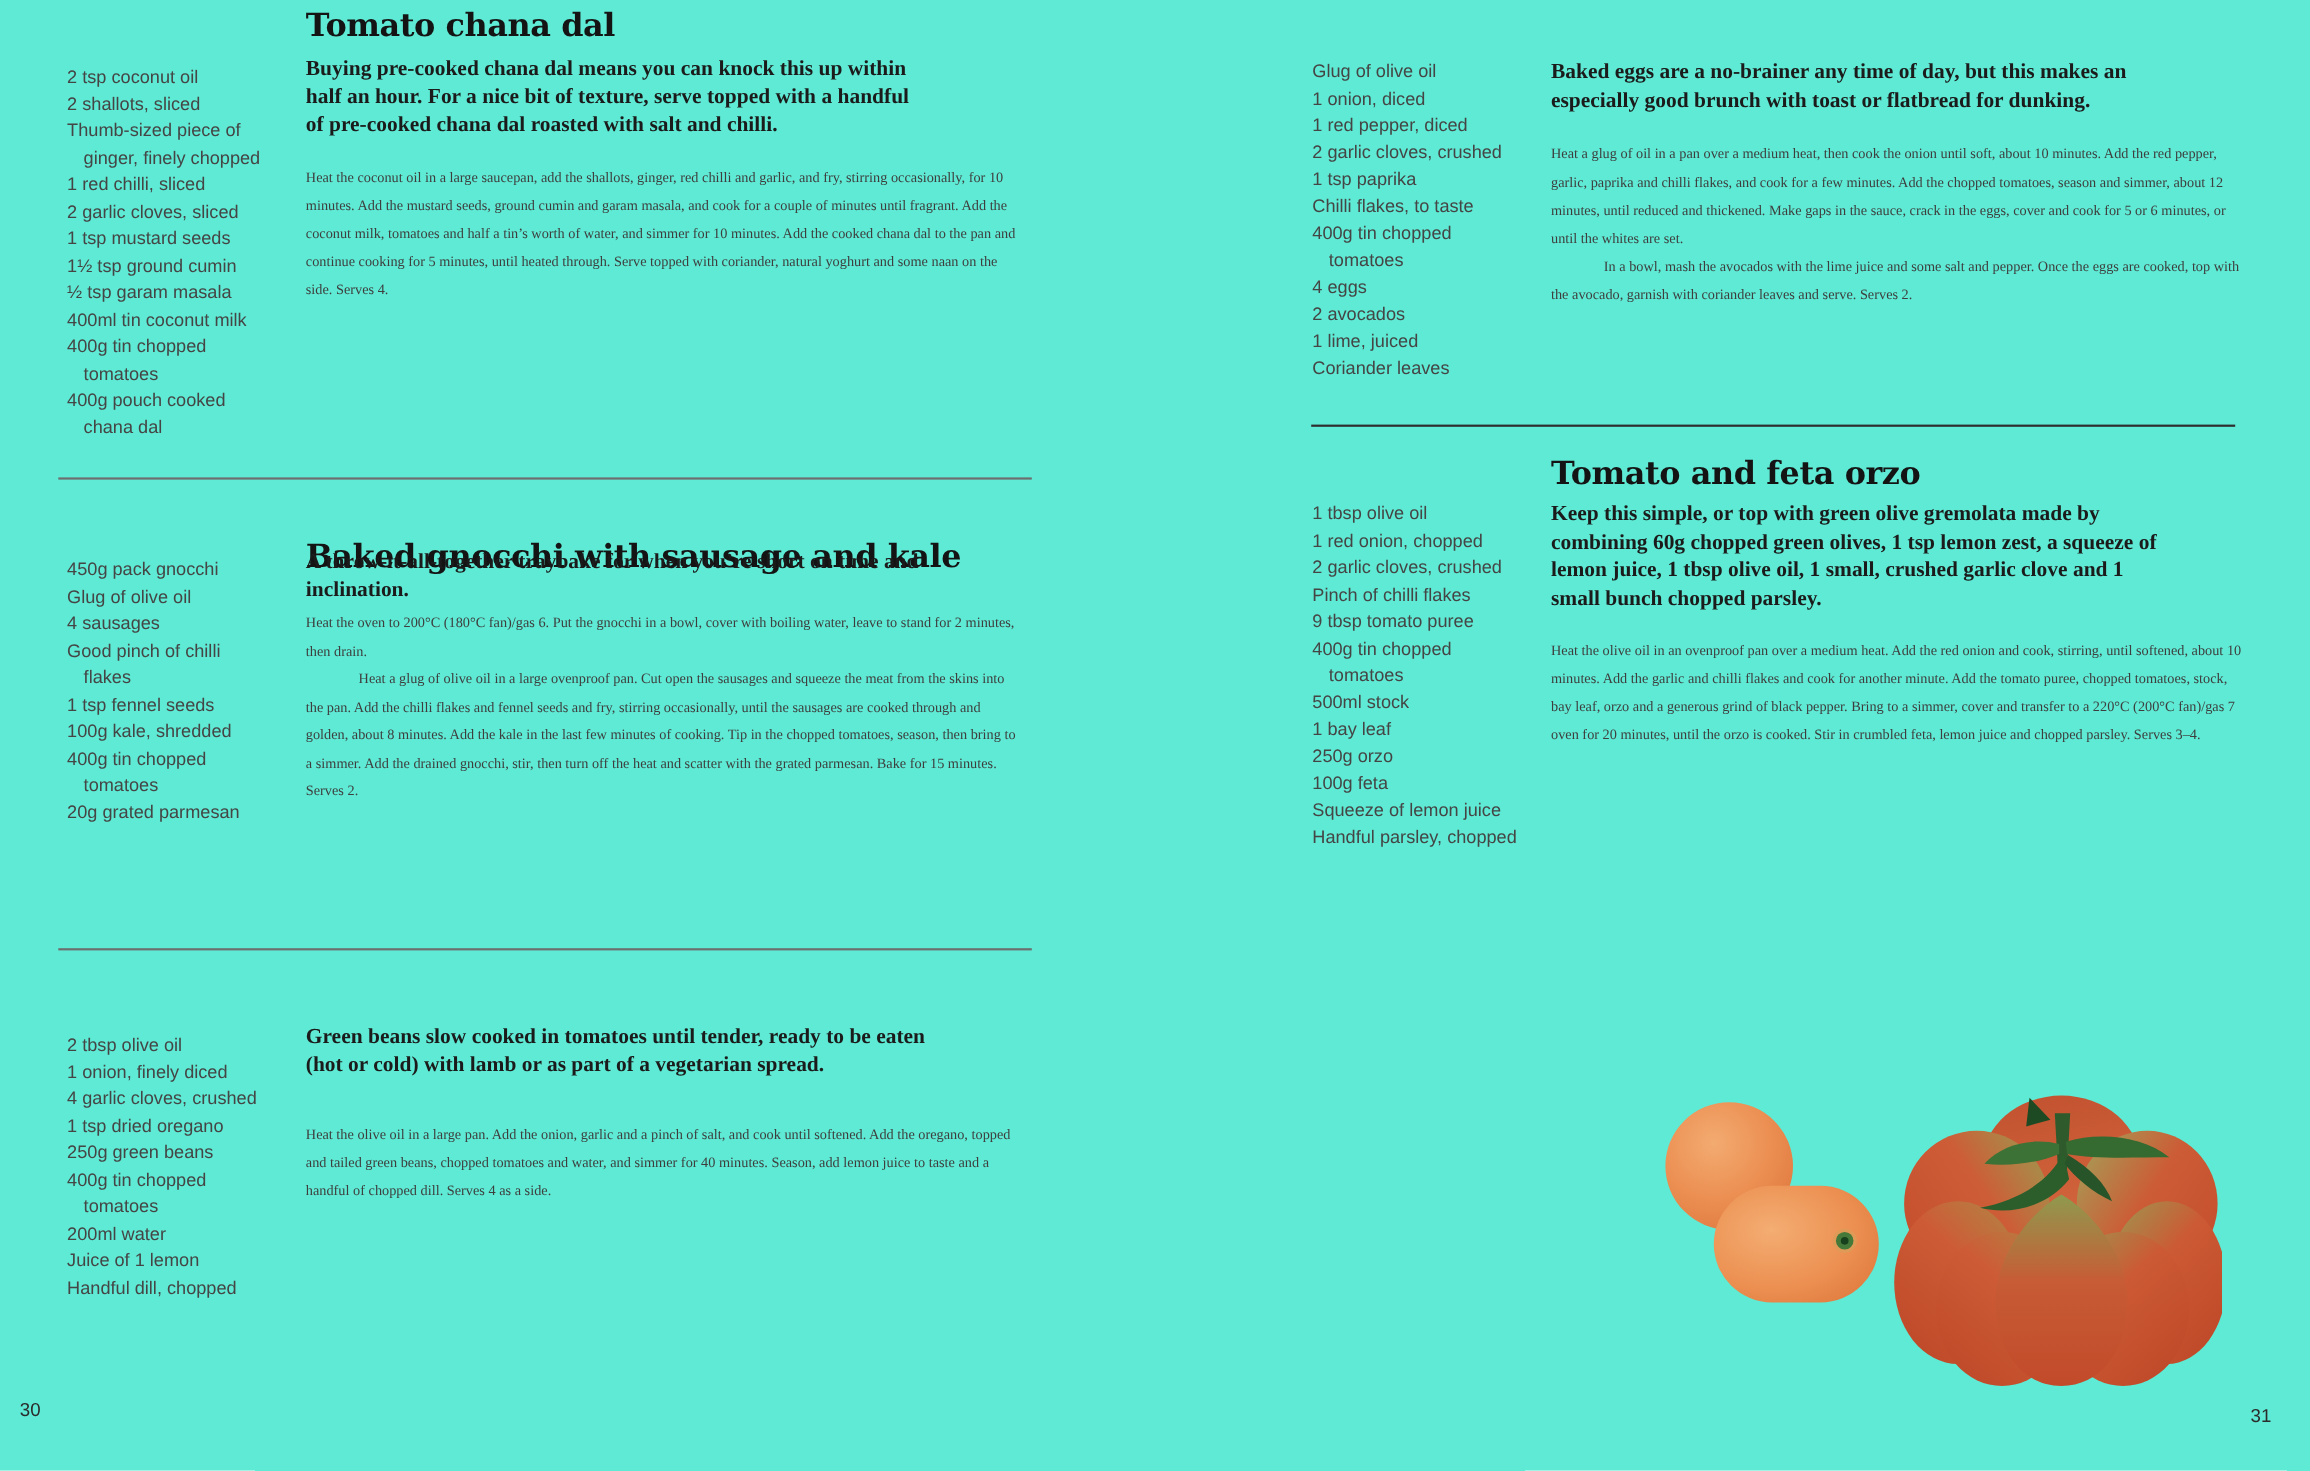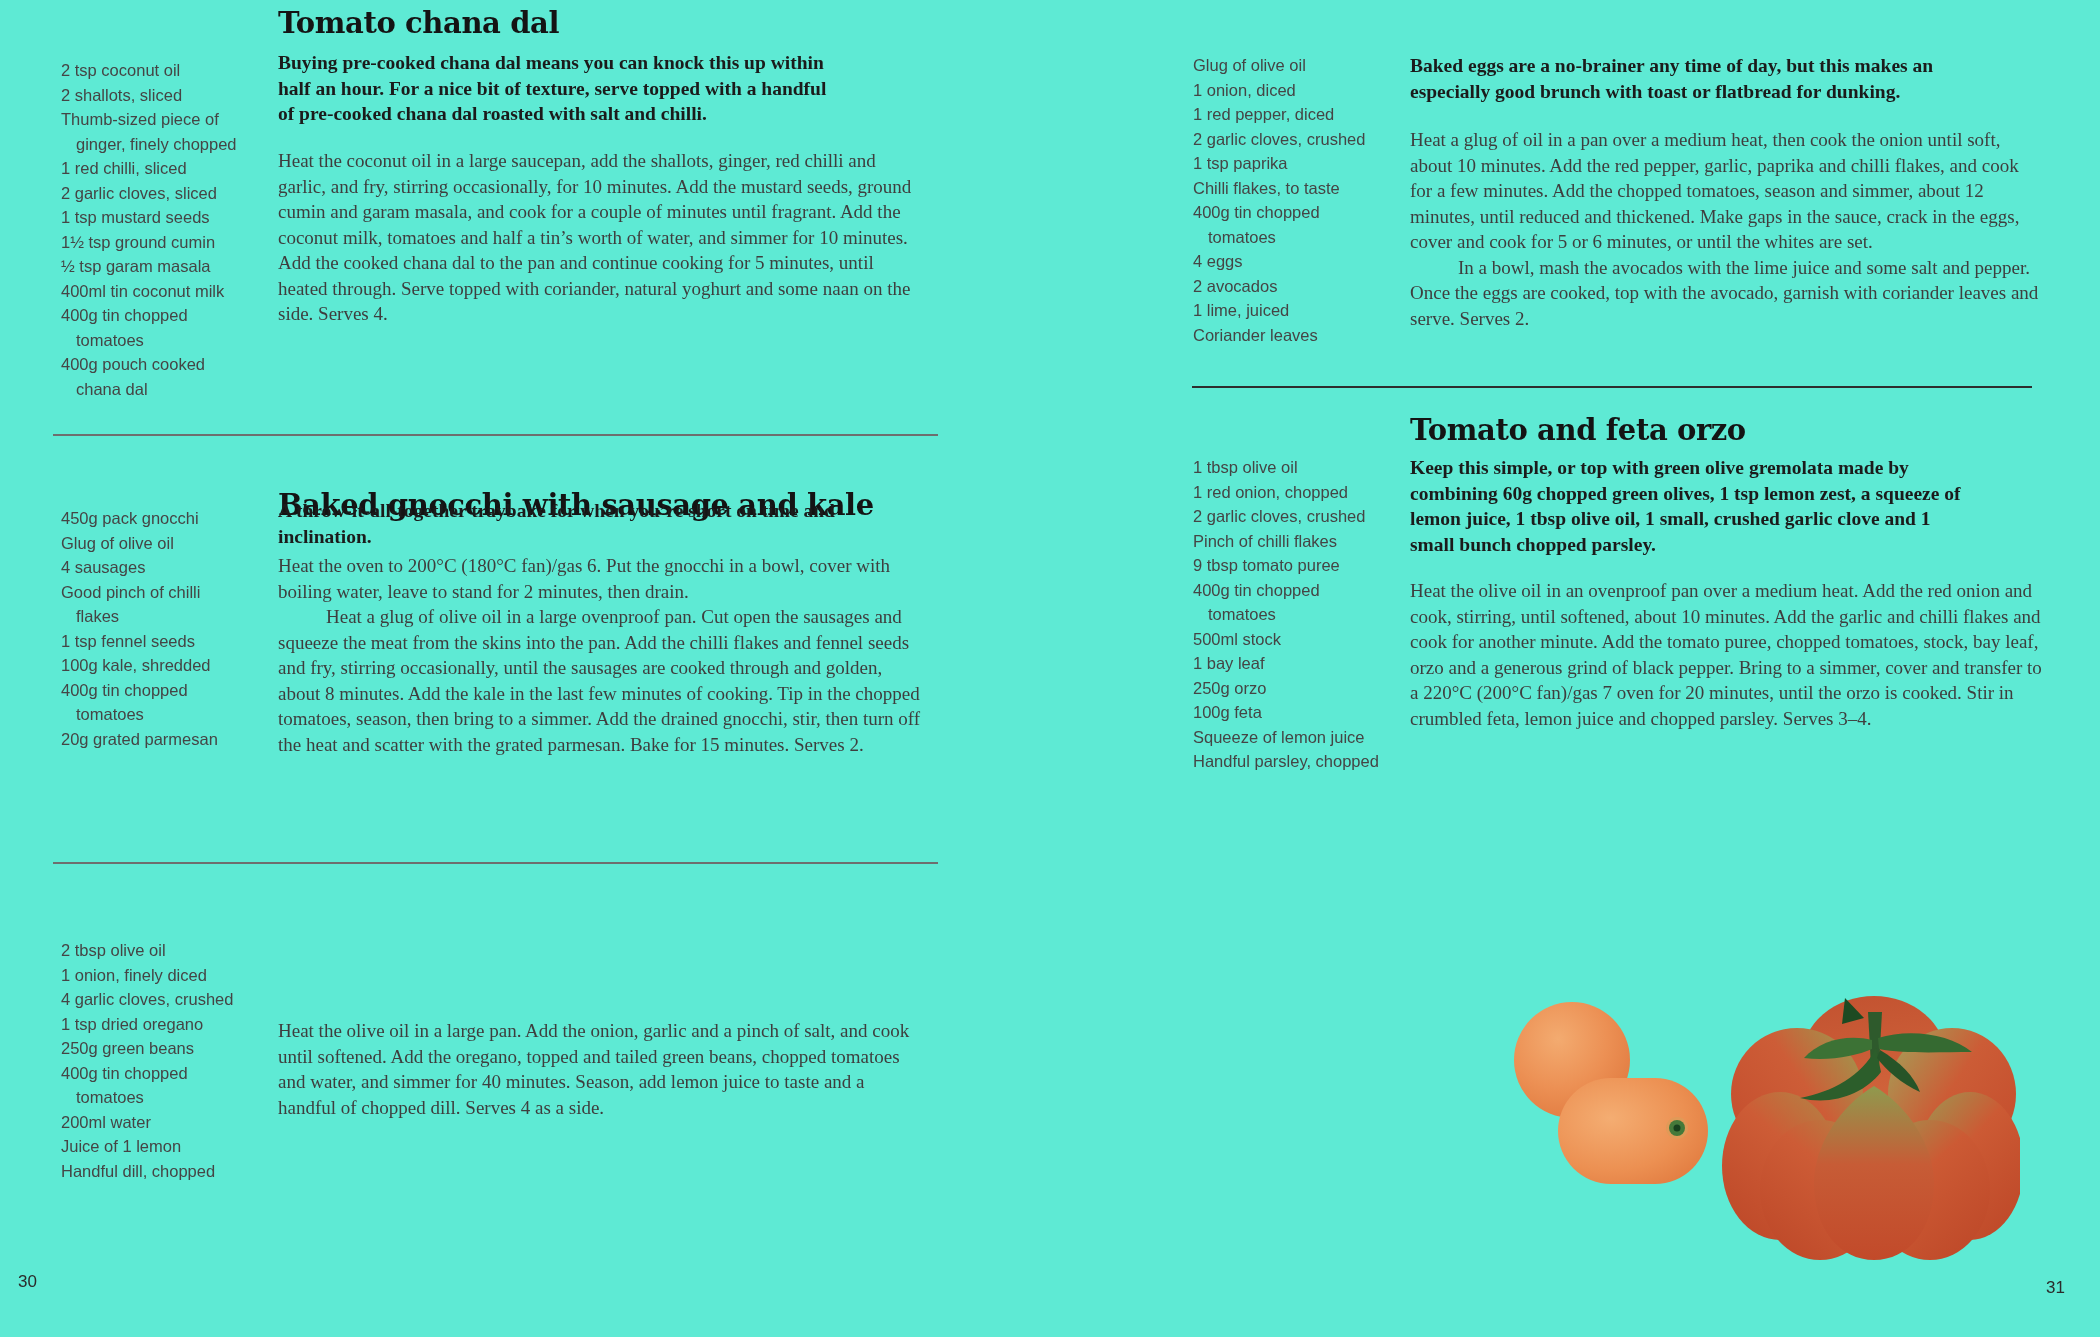--- a/index.html
+++ b/index.html
@@ -20,21 +20,21 @@
     position:absolute;
     font-family:"Liberation Serif", serif;
     font-weight:bold;
     font-size:19.5px;
     line-height:25.5px;
     color:#1b1b1b;
   }
   .method{
     position:absolute;
     font-family:"Liberation Serif", serif;
-    font-size:19px;
+    font-size:13px;
     line-height:25.5px;
     color:#3e3e3e;
   }
   .method p{margin:0;}
   .method p + p{text-indent:48px;}
   .ingredients{
     position:absolute;
     font-family:"Liberation Sans", sans-serif;
     font-size:16.5px;
     line-height:24.5px;
@@ -101,20 +101,21 @@
       <div class="ing">2 tbsp olive oil</div>
       <div class="ing">1 onion, finely diced</div>
       <div class="ing">4 garlic cloves, crushed</div>
       <div class="ing">1 tsp dried oregano</div>
       <div class="ing">250g green beans</div>
       <div class="ing">400g tin chopped tomatoes</div>
       <div class="ing">200ml water</div>
       <div class="ing">Juice of 1 lemon</div>
       <div class="ing">Handful dill, chopped</div>
     </div>
+  <div class="intro" style="left:278px;top:930px;width:574px;">Green beans slow cooked in tomatoes until tender, ready to be eaten (hot or cold) with lamb or as part of a vegetarian spread.</div>
   <div class="method" style="left:278px;top:1018px;width:648px;">
       <p>Heat the olive oil in a large pan. Add the onion, garlic and a pinch of salt, and cook until softened. Add the oregano, topped and tailed green beans, chopped tomatoes and water, and simmer for 40 minutes. Season, add lemon juice to taste and a handful of chopped dill. Serves 4 as a side.</p>
     </div>
 
   <div class="pagenum" style="left:18px;top:1272px;">30</div>
 
   <div class="ingredients" style="left:1193px;top:53px;width:188px;">
       <div class="ing">Glug of olive oil</div>
       <div class="ing">1 onion, diced</div>
       <div class="ing">1 red pepper, diced</div>

